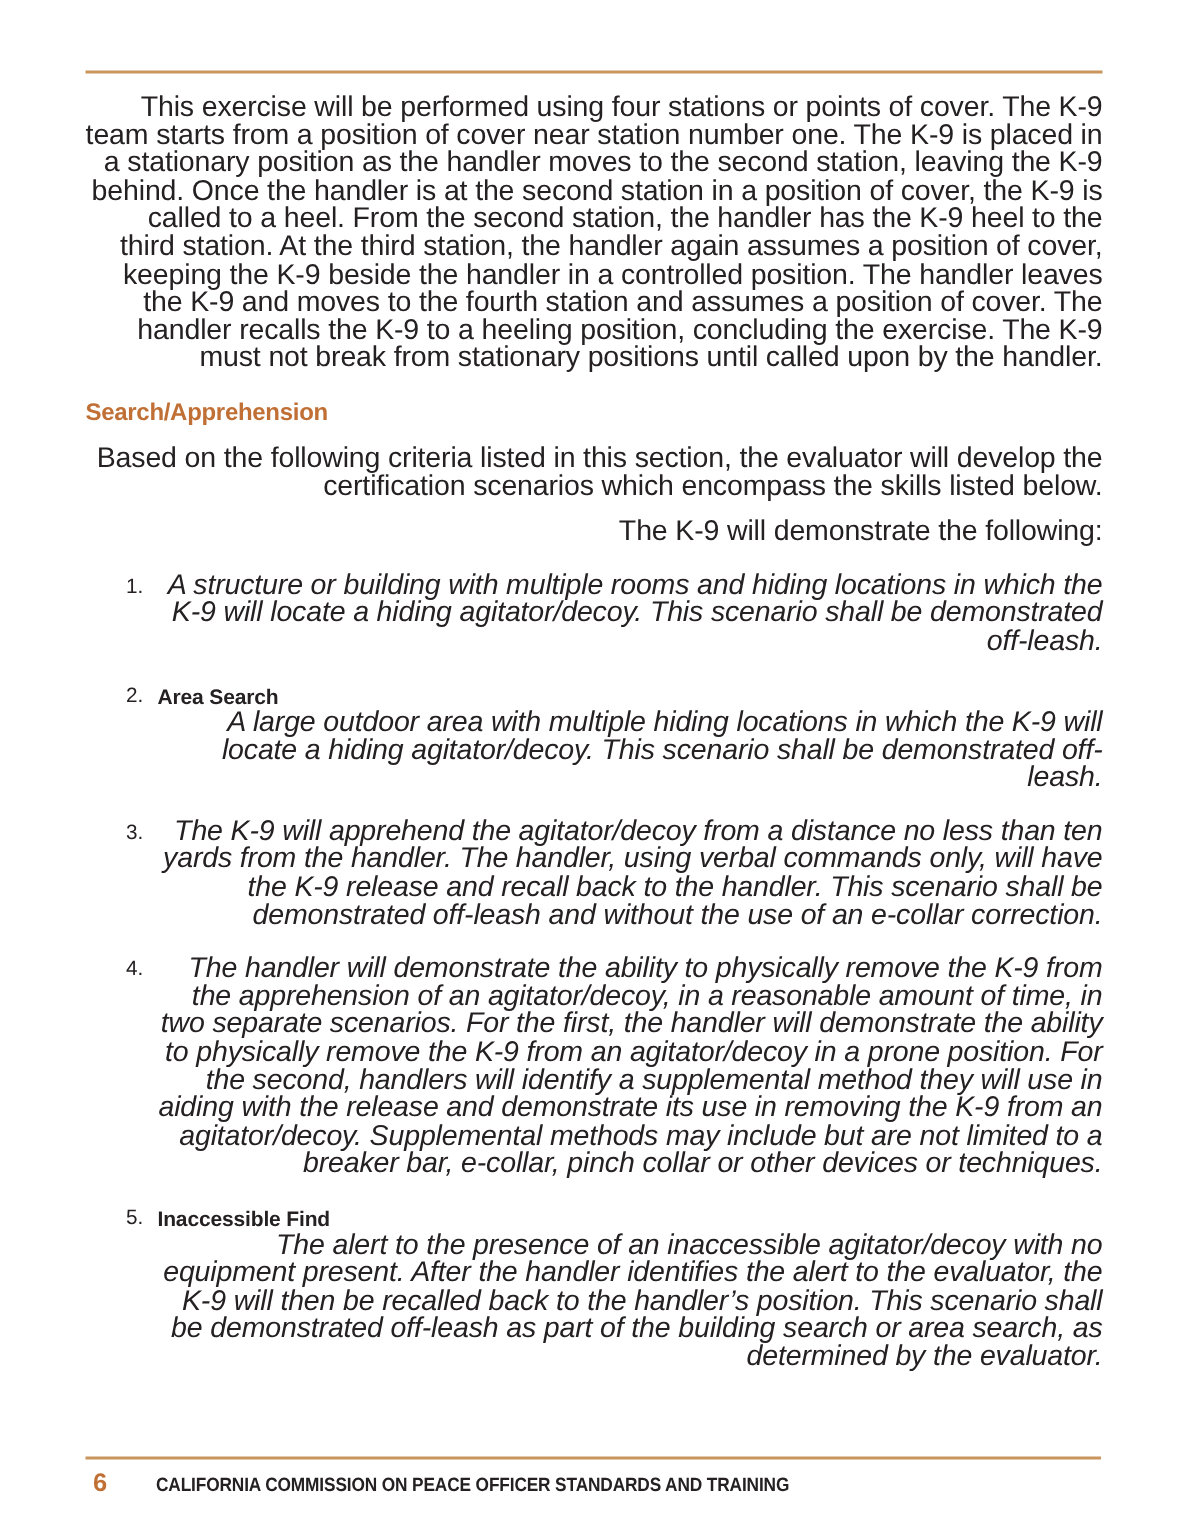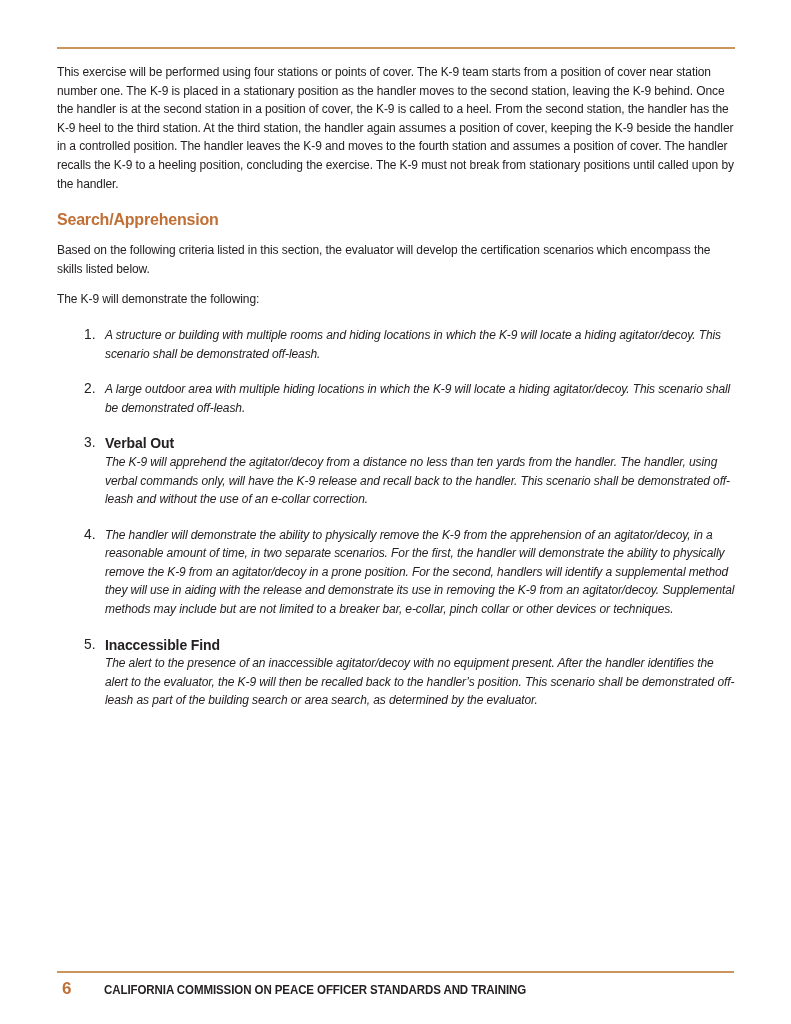--- a/index.html
+++ b/index.html
@@ -29,24 +29,25 @@
     width: 678px;
   }
   .rule {
     border: none;
     height: 2px;
     background: var(--rule);
     margin: 0;
   }
   .top-rule { margin-bottom: 14px; }
   .body-text {
-    font-size: 12px;
+    font-size: 19px;
     line-height: 18.6px;
     letter-spacing: -0.1px;
     margin: 0 0 12px 0;
+    text-align: right;
   }
   .section-heading {
     font-size: 16px;
     line-height: 24px;
     font-weight: bold;
     color: var(--accent);
     letter-spacing: -0.2px;
     margin: 15px 0 9px 0;
   }
   ol.items {
@@ -122,27 +123,27 @@
     <ol class="items">
       <li class="item">
         <span class="num">1.</span>
         <div class="item-body">
           <p class="item-desc body-text">A structure or building with multiple rooms and hiding locations in which the K-9 will locate a hiding agitator/decoy. This scenario shall be demonstrated off-leash.</p>
         </div>
       </li>
       <li class="item">
         <span class="num">2.</span>
         <div class="item-body">
+          <p class="item-title">Area Search</p>
           <p class="item-desc body-text">A large outdoor area with multiple hiding locations in which the K-9 will locate a hiding agitator/decoy. This scenario shall be demonstrated off-leash.</p>
         </div>
       </li>
       <li class="item">
         <span class="num">3.</span>
         <div class="item-body">
-          <p class="item-title">Verbal Out</p>
           <p class="item-desc body-text">The K-9 will apprehend the agitator/decoy from a distance no less than ten yards from the handler. The handler, using verbal commands only, will have the K-9 release and recall back to the handler. This scenario shall be demonstrated off-leash and without the use of an e-collar correction.</p>
         </div>
       </li>
       <li class="item">
         <span class="num">4.</span>
         <div class="item-body">
           <p class="item-desc body-text">The handler will demonstrate the ability to physically remove the K-9 from the apprehension of an agitator/decoy, in a reasonable amount of time, in two separate scenarios. For the first, the handler will demonstrate the ability to physically remove the K-9 from an agitator/decoy in a prone position. For the second, handlers will identify a supplemental method they will use in aiding with the release and demonstrate its use in removing the K-9 from an agitator/decoy. Supplemental methods may include but are not limited to a breaker bar, e-collar, pinch collar or other devices or techniques.</p>
         </div>
       </li>
       <li class="item">

